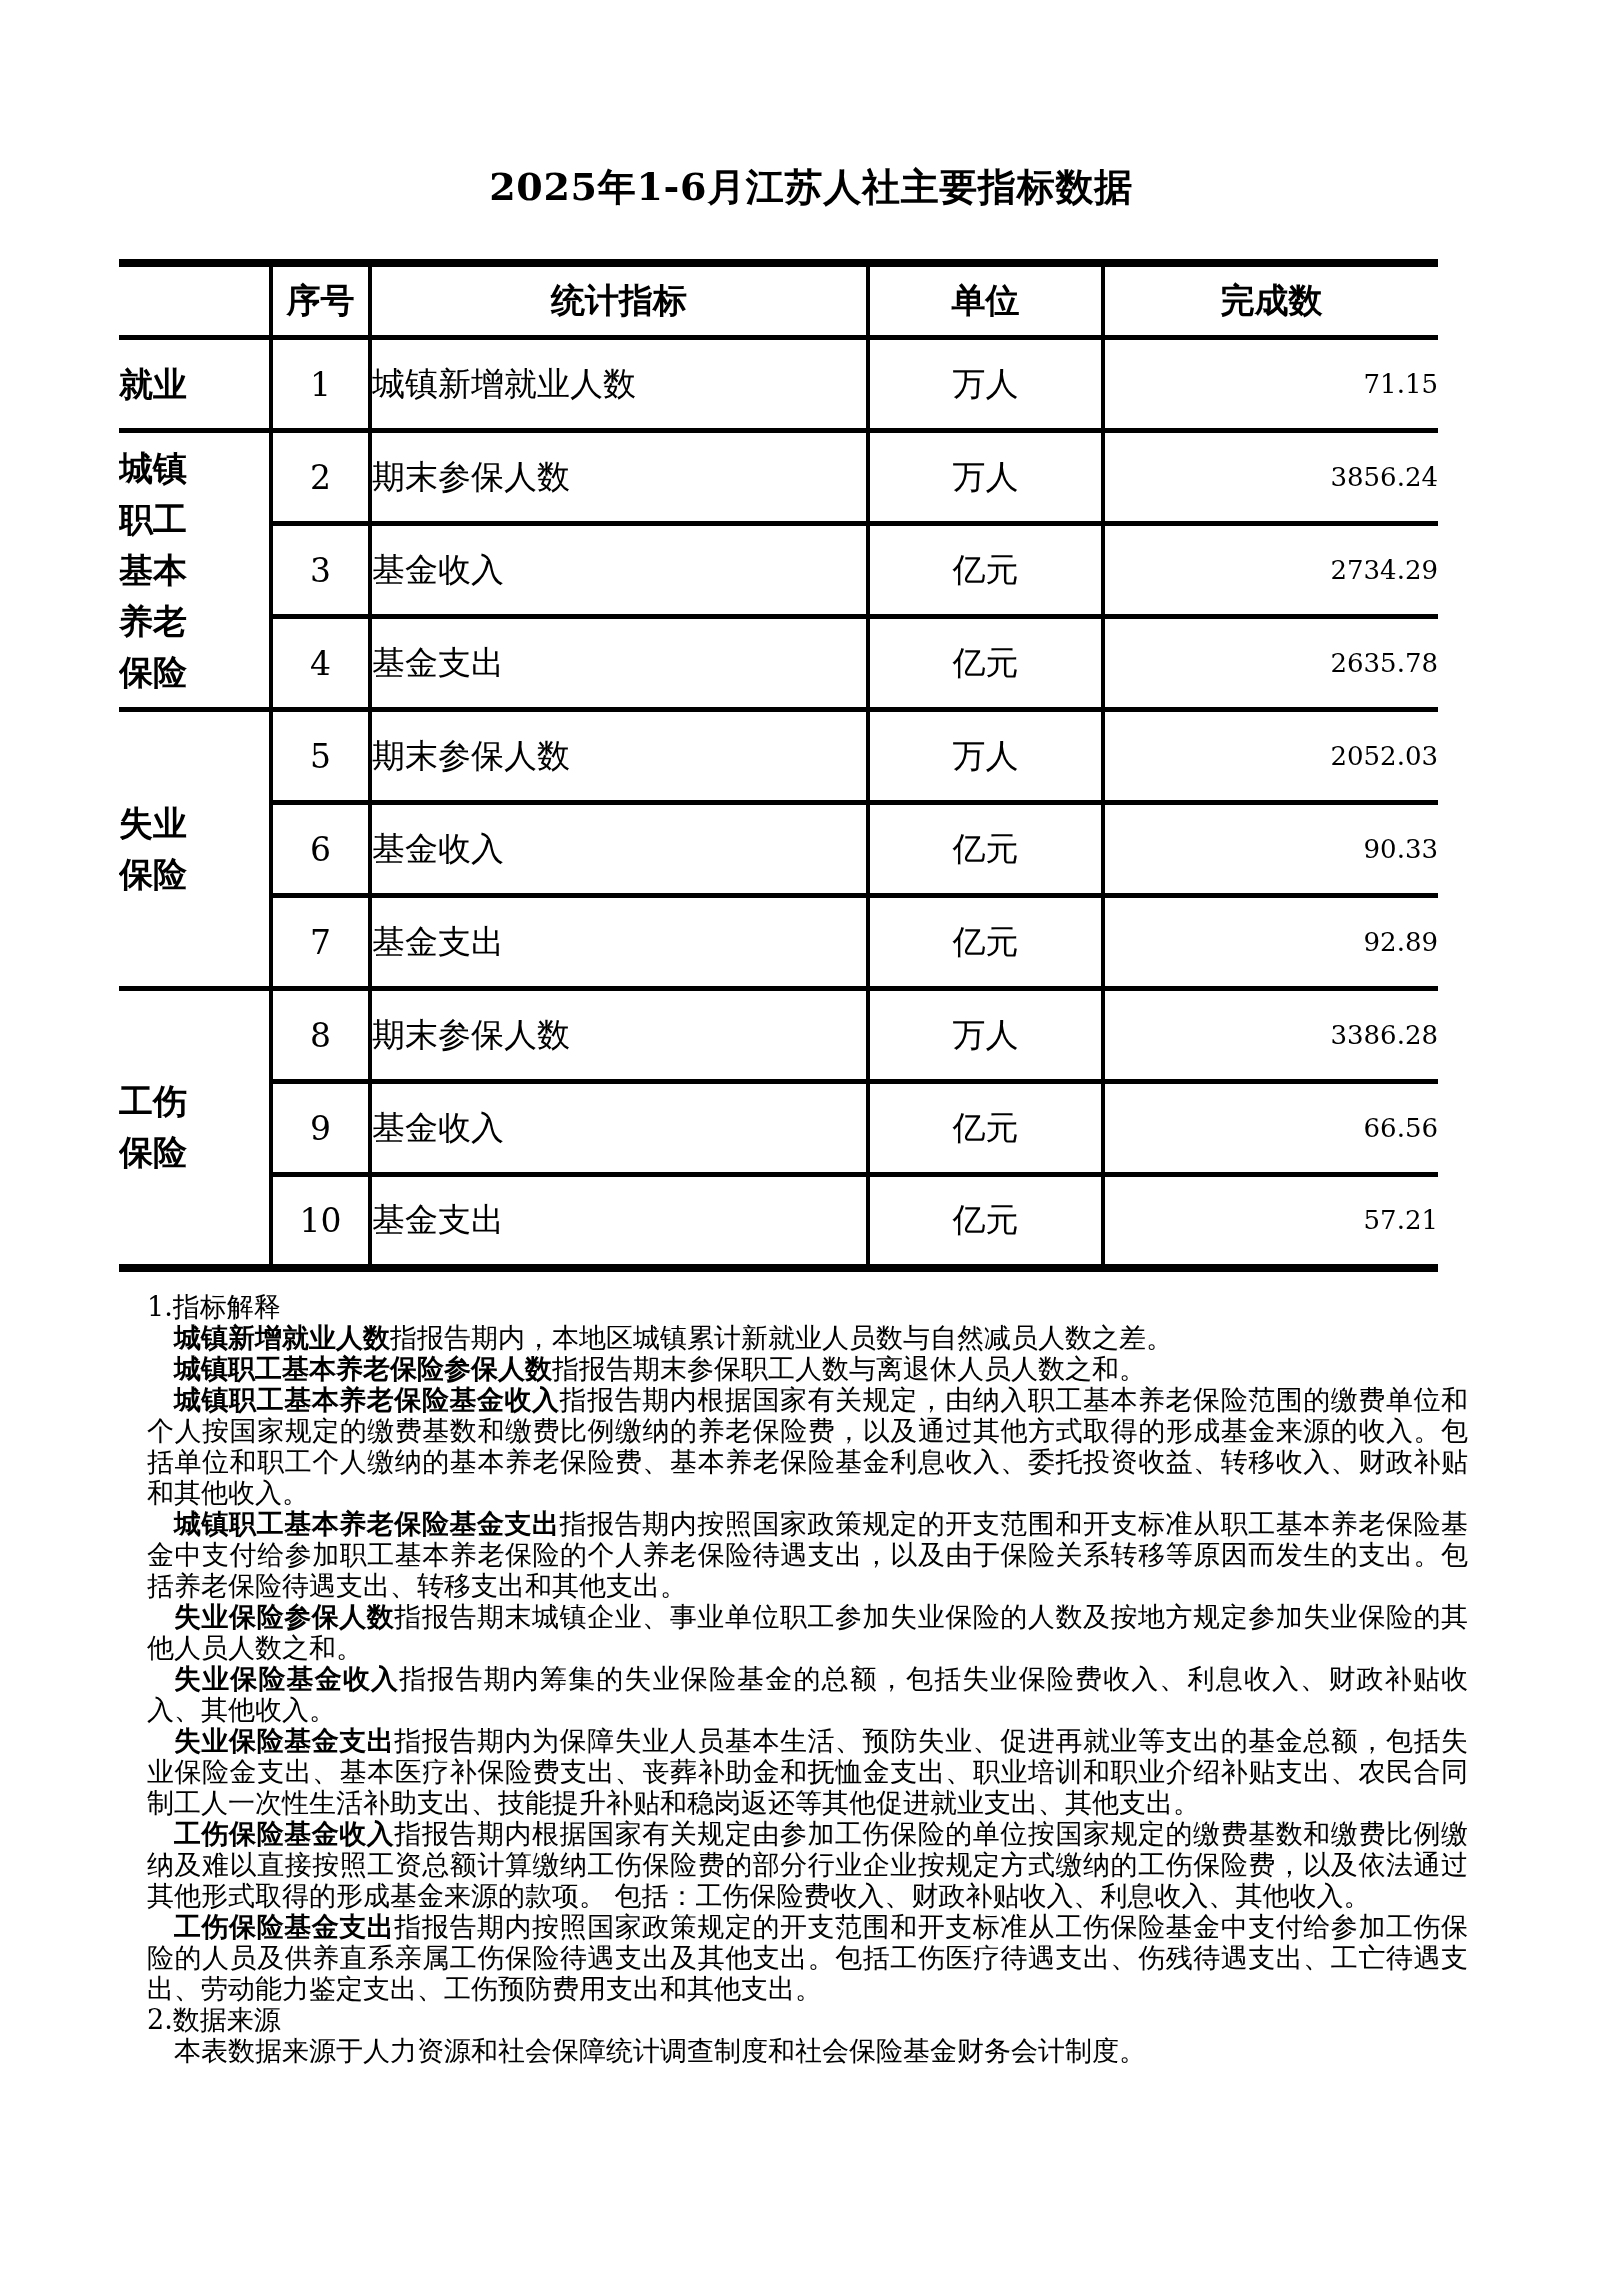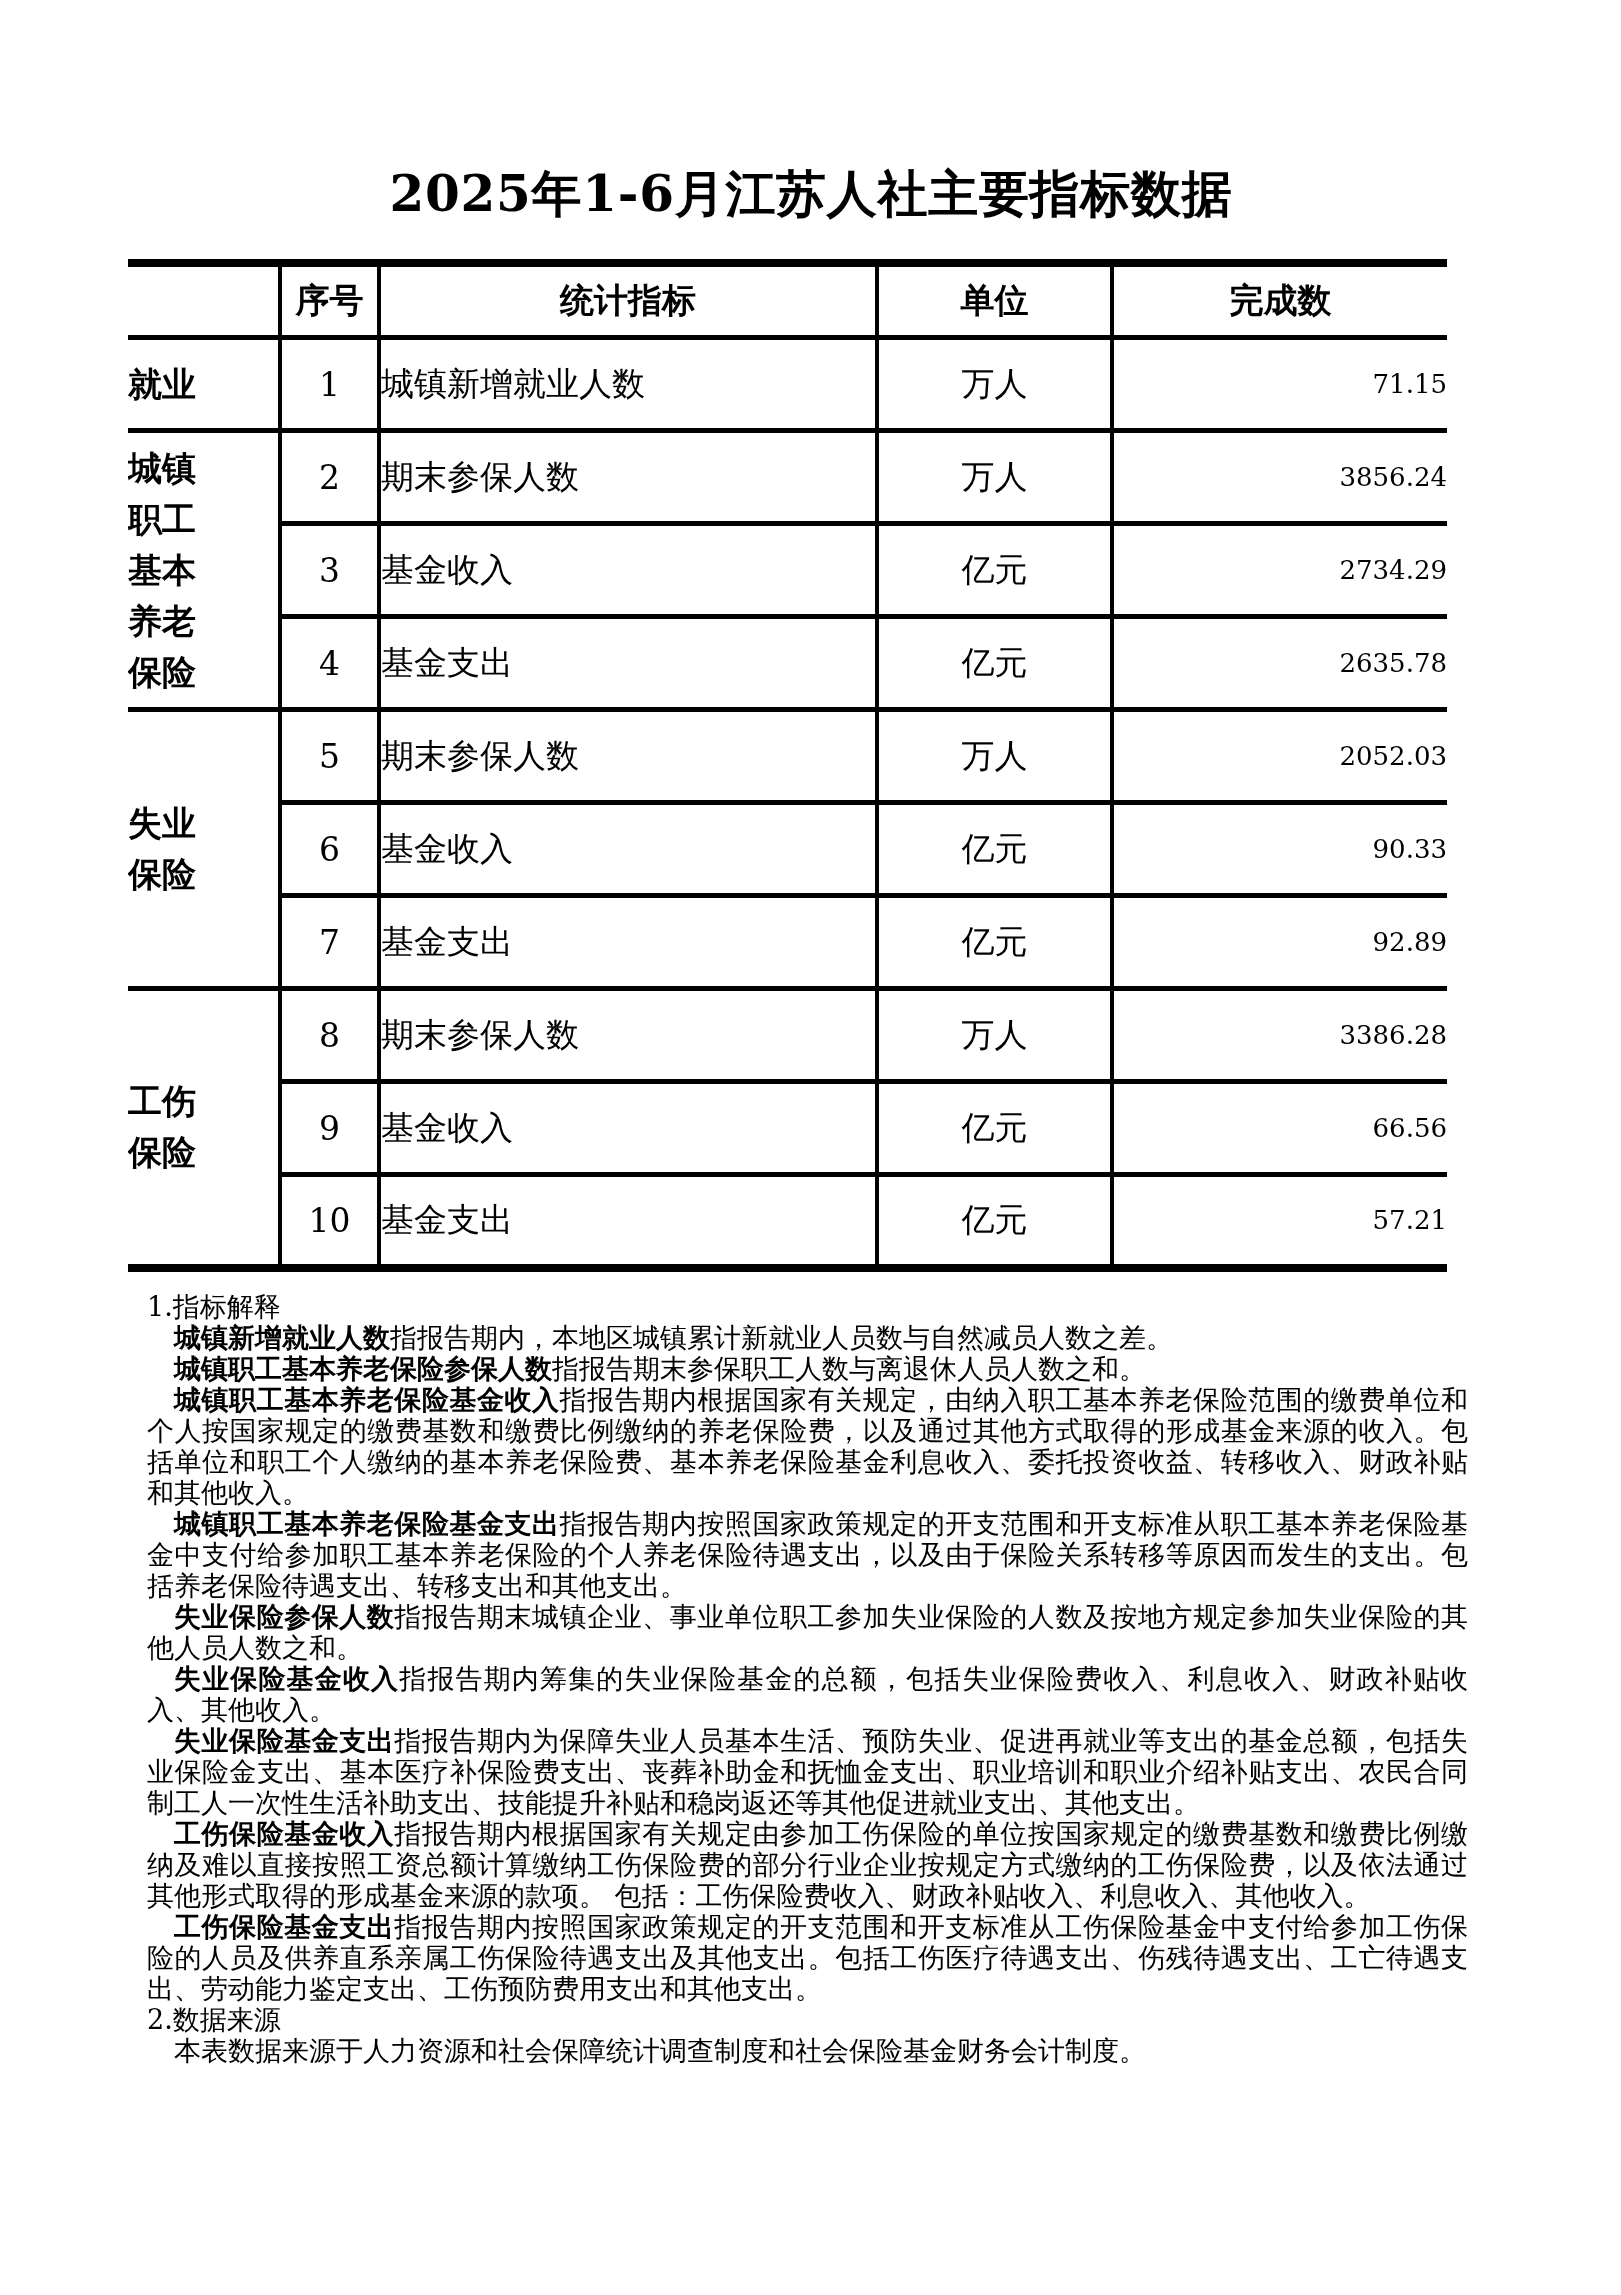--- a/index.html
+++ b/index.html
@@ -13,27 +13,27 @@
     overflow: hidden;
   }
   .doc-title {
     position: absolute;
     top: 166px;
     left: 0;
     width: 100%;
     text-align: center;
     font-family: "DejaVu Serif", "Liberation Serif", serif;
     font-weight: bold;
-    font-size: 50px;
+    font-size: 38px;
     line-height: 1.1;
     letter-spacing: 0.7px;
   }
   .tbl-wrap {
     position: absolute;
-    left: 128px;
+    left: 119px;
     top: 259px;
   }
   table.indicators {
     border-collapse: collapse;
     table-layout: fixed;
     width: 1319px;
   }
   table.indicators col.c-cat  { width: 152px; }
   table.indicators col.c-idx  { width: 99px; }
   table.indicators col.c-ind  { width: 498px; }

